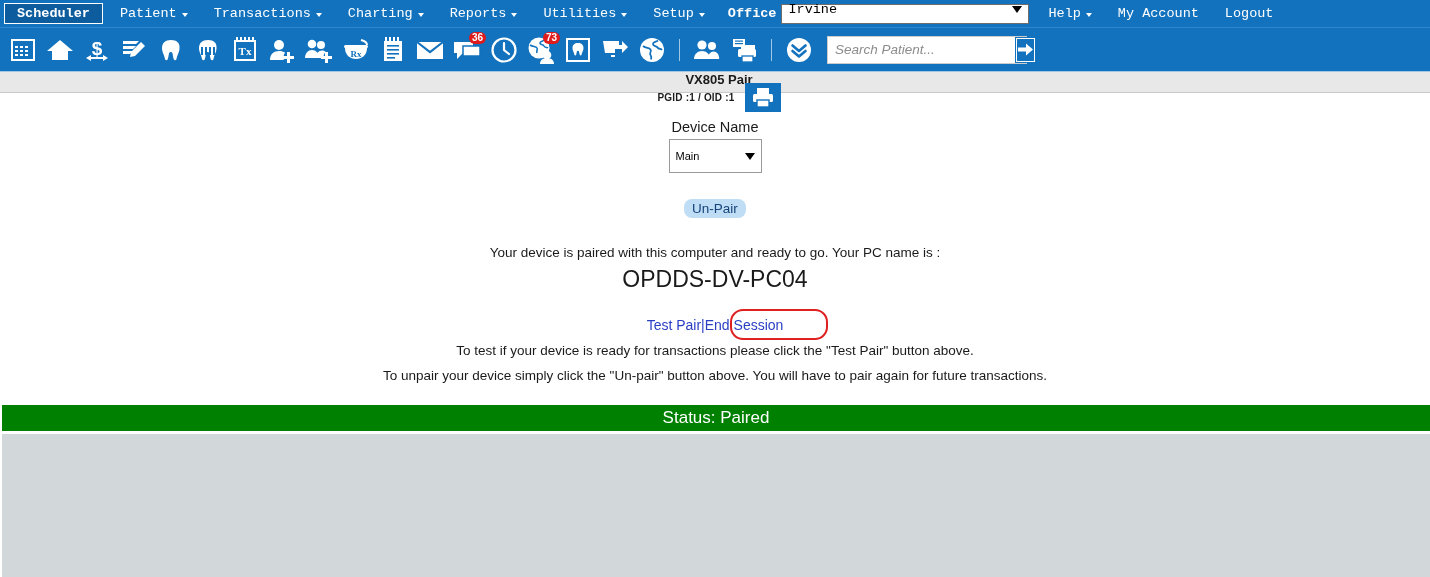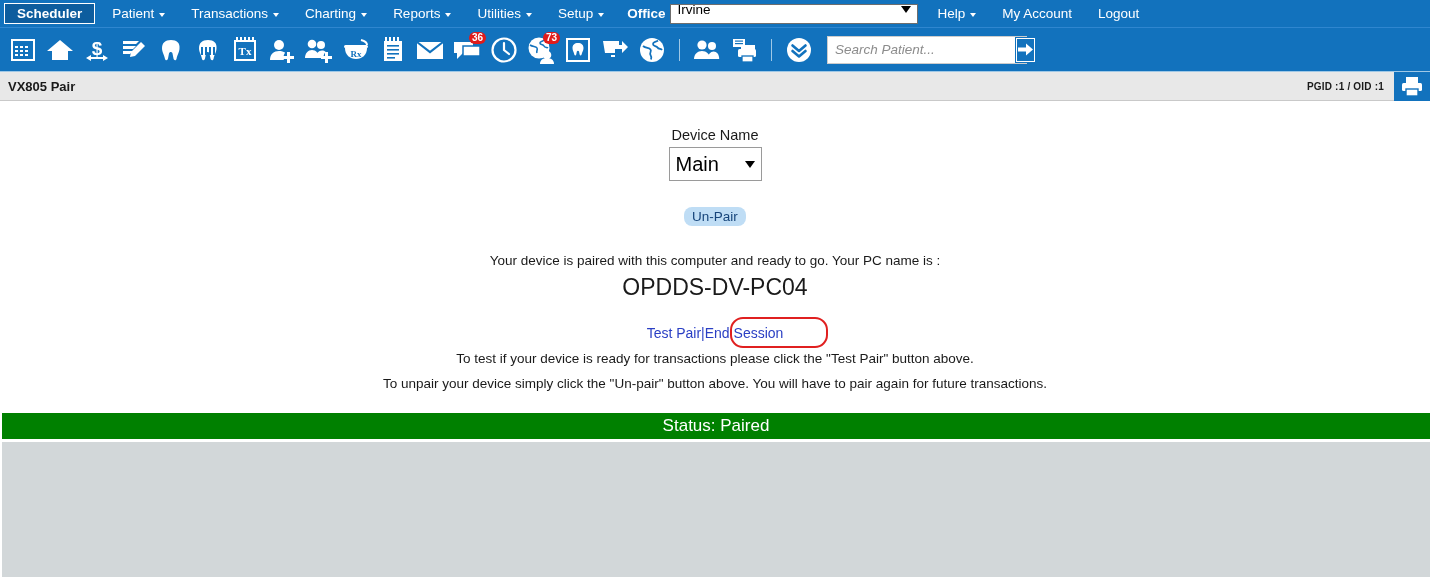--- a/index.html
+++ b/index.html
@@ -13,20 +13,21 @@
 
   
   .menubar {
     height: 28px;
     background: #1272bd;
     border-bottom: 1px solid #2f86cf;
     display: flex;
     align-items: center;
     padding: 0 0 0 2px;
     position: relative;
+    font-family: Liberation Mono, monospace;
   }
   .menu-item {
     color: #ffffff;
     font-size: 13.5px;
     padding: 3px 13px;
     white-space: nowrap;
     display: flex;
     align-items: center;
     gap: 5px;
     cursor: default;
@@ -137,27 +138,28 @@
     border: 1px solid #ffffff;
     outline: 1px solid #1272bd;
     display: flex;
     align-items: center;
     justify-content: center;
     margin-right: 1px;
   }
 
   
   .titlebar {
-    height: 29px;
+    height: 21px;
     background: #e8e8e8;
     border-bottom: 1px solid #c9c9c9;
     display: flex;
     align-items: center;
     justify-content: space-between;
     padding-left: 8px;
+    flex-direction: column;
   }
   .titlebar .ttl {
     font-size: 13px;
     font-weight: bold;
     color: #1a1a1a;
   }
   .titlebar .right {
     display: flex;
     align-items: center;
     height: 100%;
@@ -192,21 +194,21 @@
   .dev-select {
     width: 93px;
     height: 25px;
     margin: 0 auto;
     background: #ffffff;
     border: 1px solid #9a9a9a;
     display: flex;
     align-items: center;
     justify-content: space-between;
     padding: 16px 6px;
-    font-size: 20px;
+    font-size: 11px;
     color: #000;
   }
   .unpair {
     display: inline-block;
     margin-top: 26px;
     background: #bfddf5;
     color: #16447a;
     font-size: 13.5px;
     padding: 2px 8px;
     border-radius: 8px;

